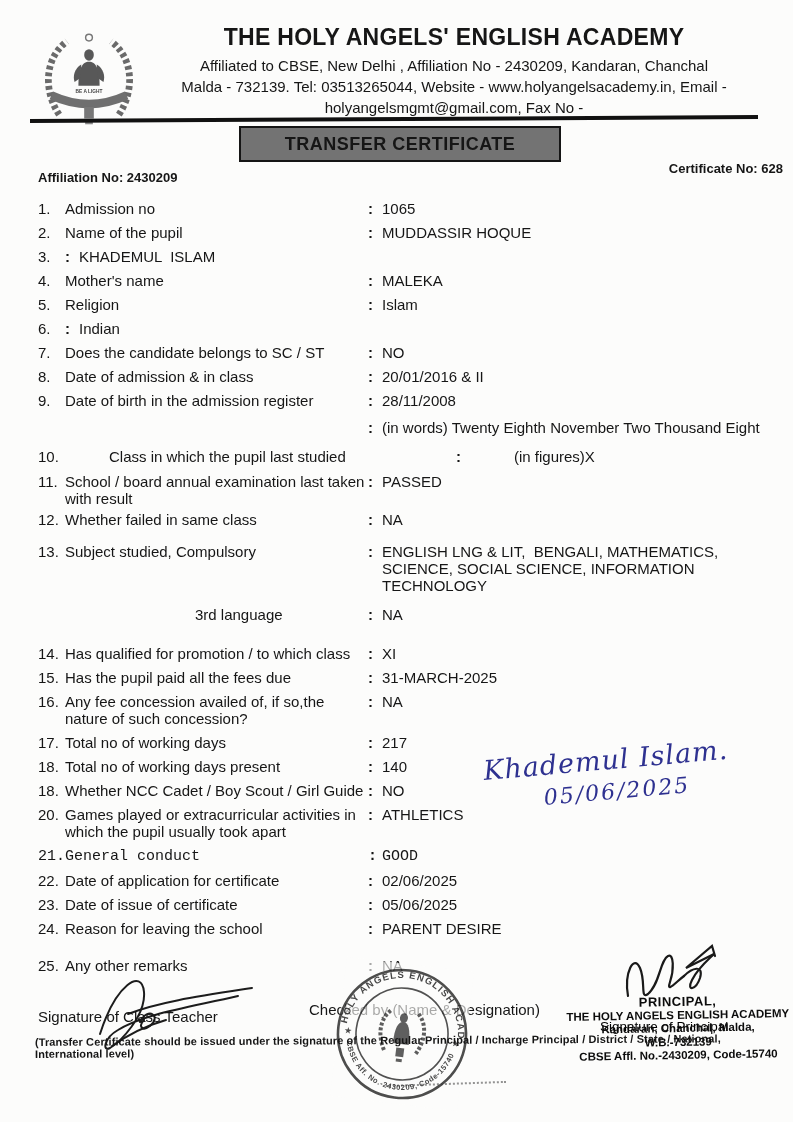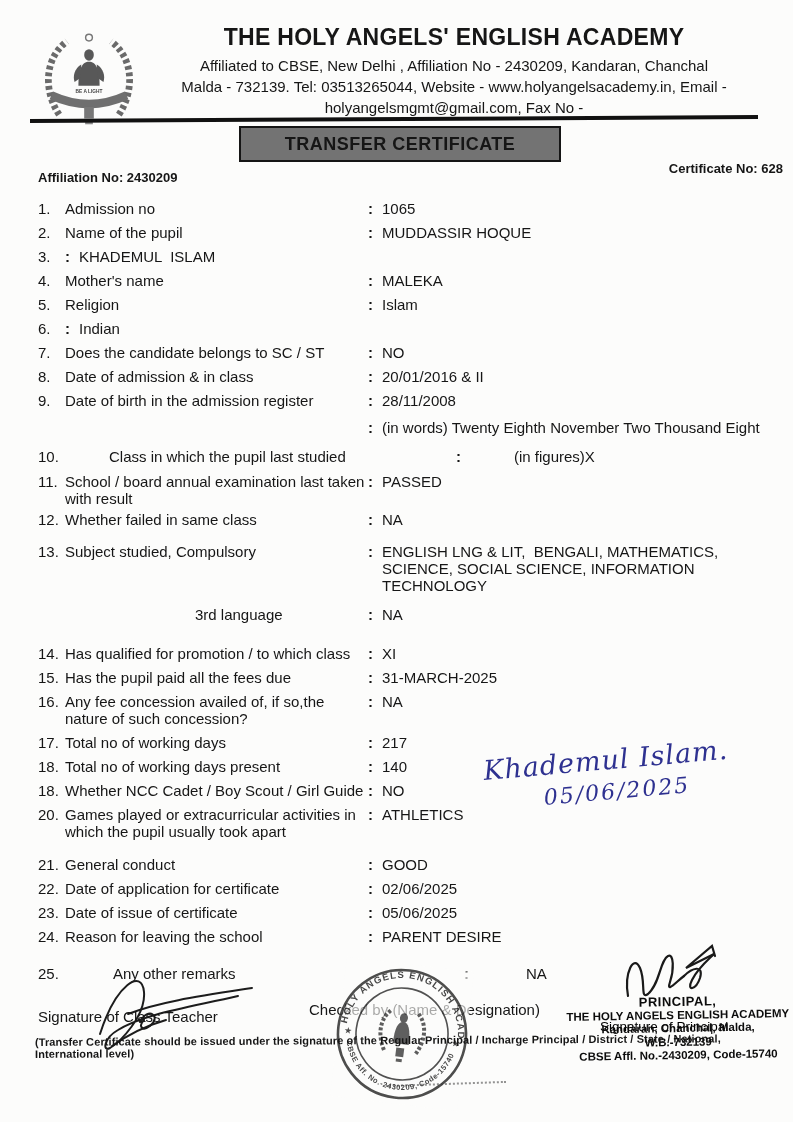--- a/index.html
+++ b/index.html
@@ -32,22 +32,22 @@
   .row .val{flex:1;white-space:pre-wrap;}
   .row:nth-child(1){margin-top:4px;}
   .row:nth-child(10){margin-top:10px;}
   .row:nth-child(11){margin-top:12px;gap:44px;}
   .row:nth-child(12){margin-top:8px;}
   .row:nth-child(13){margin-top:4px;}
   .row:nth-child(14){margin-top:15px;}
   .row:nth-child(15){margin-top:12px;}
   .row:nth-child(15) .label{padding-left:130px;box-sizing:border-box;}
   .row:nth-child(16){margin-top:22px;}
-  .row:nth-child(23){margin-top:16px;}
-  .row:nth-child(27){margin-top:20px;gap:48px;}
+  .row:nth-child(23){margin-top:8px;font-family:Liberation Mono, monospace;}
+  .row:nth-child(27){margin-top:20px;}
   
   .handwriting{
     position:absolute;left:484px;top:742px;width:300px;transform:rotate(-5deg);
     font-style:italic;font-family:"DejaVu Serif", serif;
   }
   .hand-name{font-size:27px;letter-spacing:1px;}
   .hand-date{font-size:22px;margin:4px 0 0 58px;letter-spacing:2px;}
   
   .sig-teacher-svg{position:absolute;left:82px;top:962px;width:185px;height:92px;}
   .lbl-teacher{position:absolute;left:38px;top:1008px;font-size:15px;}

